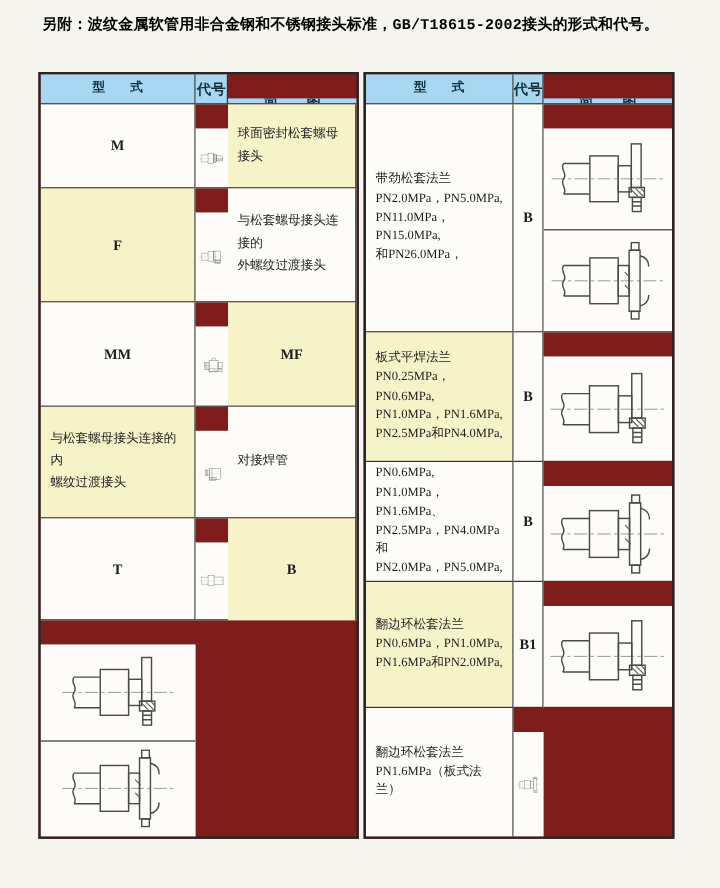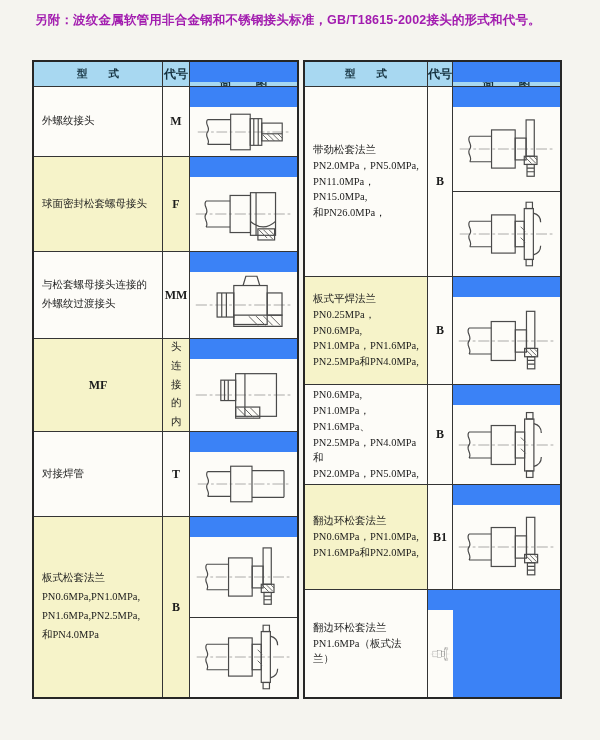--- a/index.html
+++ b/index.html
@@ -6,31 +6,31 @@
   body{
     width:600px;height:740px;
     background:#f5f4ef;
     font-family:"Liberation Sans", sans-serif;
     position:relative;
     color:#1c1c1c;
     overflow:hidden;
   }
   .note{
     position:absolute;left:35px;top:12px;width:545px;
-    font-size:12.5px;font-weight:bold;color:#a21caf;
-    font-family:Liberation Sans, sans-serif;
+    font-size:12.5px;font-weight:bold;color:#000000;
+    font-family:Liberation Mono, monospace;
     letter-spacing:0.2px;
   }
   .tables{
     position:absolute;left:32px;top:60px;
     display:flex;gap:4px;
   }
   .half{
     border:2px solid #262626;
-    background:#3b82f6;
+    background:#7f1d1d;
     display:grid;
   }
   .half.left{
     width:263px;
     grid-template-columns:129px 27px 107px;
     grid-template-rows:25px 70px 95px 87px 93px 85px 180px;
   }
   .half.right{
     width:255px;
     grid-template-columns:123px 25px 107px;
@@ -170,21 +170,20 @@
 
 <div class="note">另附：波纹金属软管用非合金钢和不锈钢接头标准，GB/T18615-2002接头的形式和代号。</div>
 
 <div class="tables">
 
   <div class="half left">
     <div class="cell hcell c-type">型　　式</div>
     <div class="cell hcell c-code">代号</div>
     <div class="cell hcell c-diag lastcol">简　　图</div>
 
-    <div class="cell c-type">外螺纹接头</div>
     <div class="cell c-code">M</div>
     <div class="cell c-diag lastcol">
       <svg viewBox="0 0 110 72" width="102" height="64">
           <use href="#sym-m"></use>
         </svg>
     </div>
 
     <div class="cell c-type hl">球面密封松套螺母接头</div>
     <div class="cell c-code hl">F</div>
     <div class="cell c-diag lastcol">
@@ -212,24 +211,20 @@
     </div>
 
     <div class="cell c-type">对接焊管</div>
     <div class="cell c-code">T</div>
     <div class="cell c-diag lastcol">
       <svg viewBox="0 0 110 72" width="102" height="64">
           <use href="#sym-t"></use>
         </svg>
     </div>
 
-    <div class="cell c-type hl lastrow">板式松套法兰
-PN0.6MPa,PN1.0MPa,
-PN1.6MPa,PN2.5MPa,
-和PN4.0MPa</div>
     <div class="cell c-code hl lastrow">B</div>
     <div class="cell c-diag lastcol lastrow" style="padding:0;">
       <div class="split">
         <div class="sub">
           <svg viewBox="0 0 110 72" width="100" height="80">
               <use href="#sym-flange-up"></use>
             </svg>
         </div>
         <div class="sub">
           <svg viewBox="0 0 110 72" width="100" height="80">

